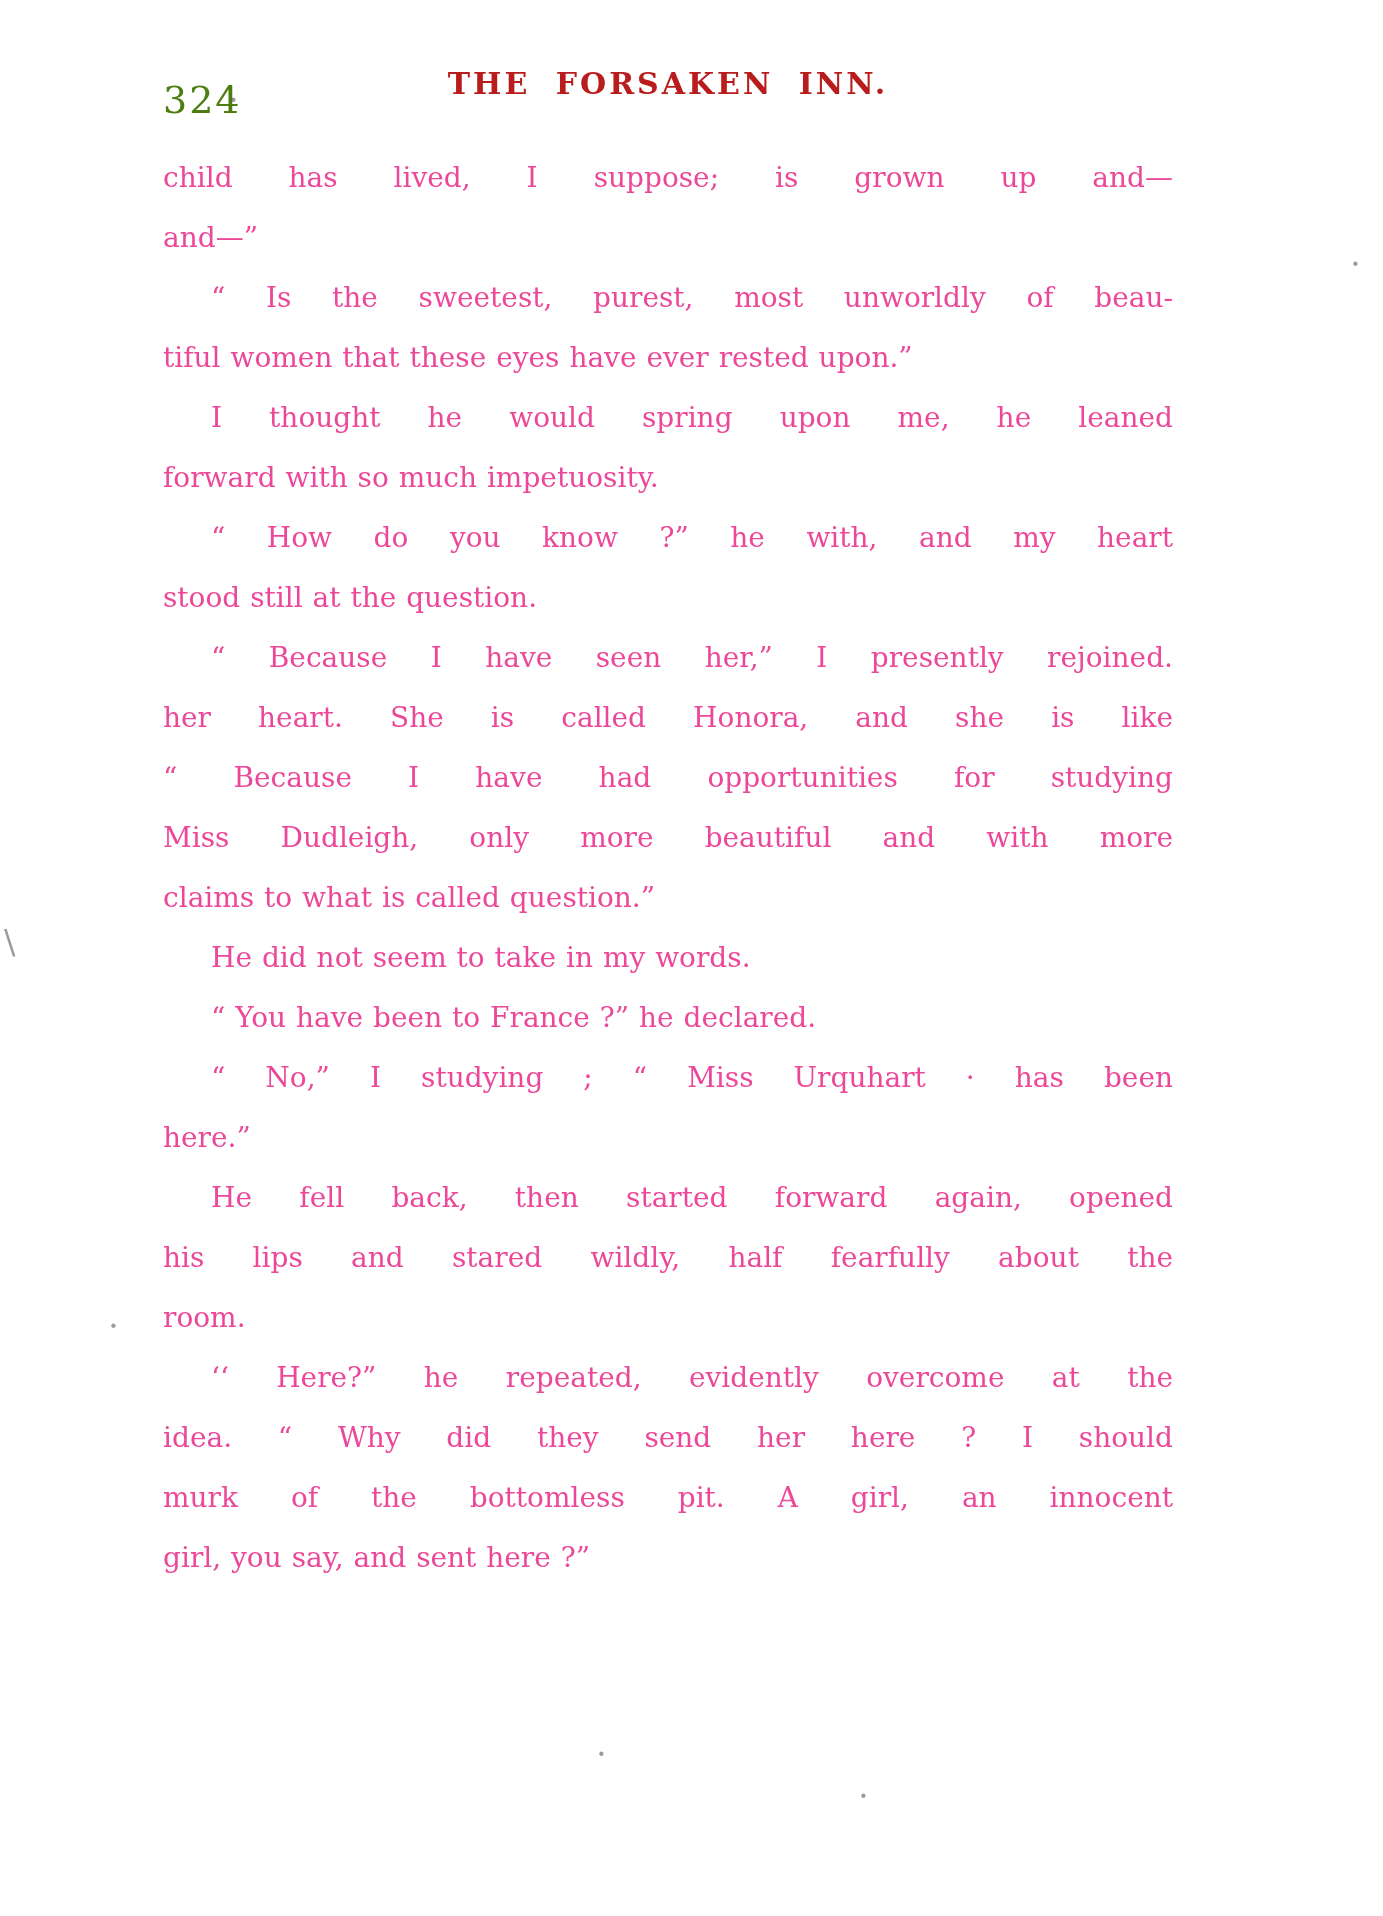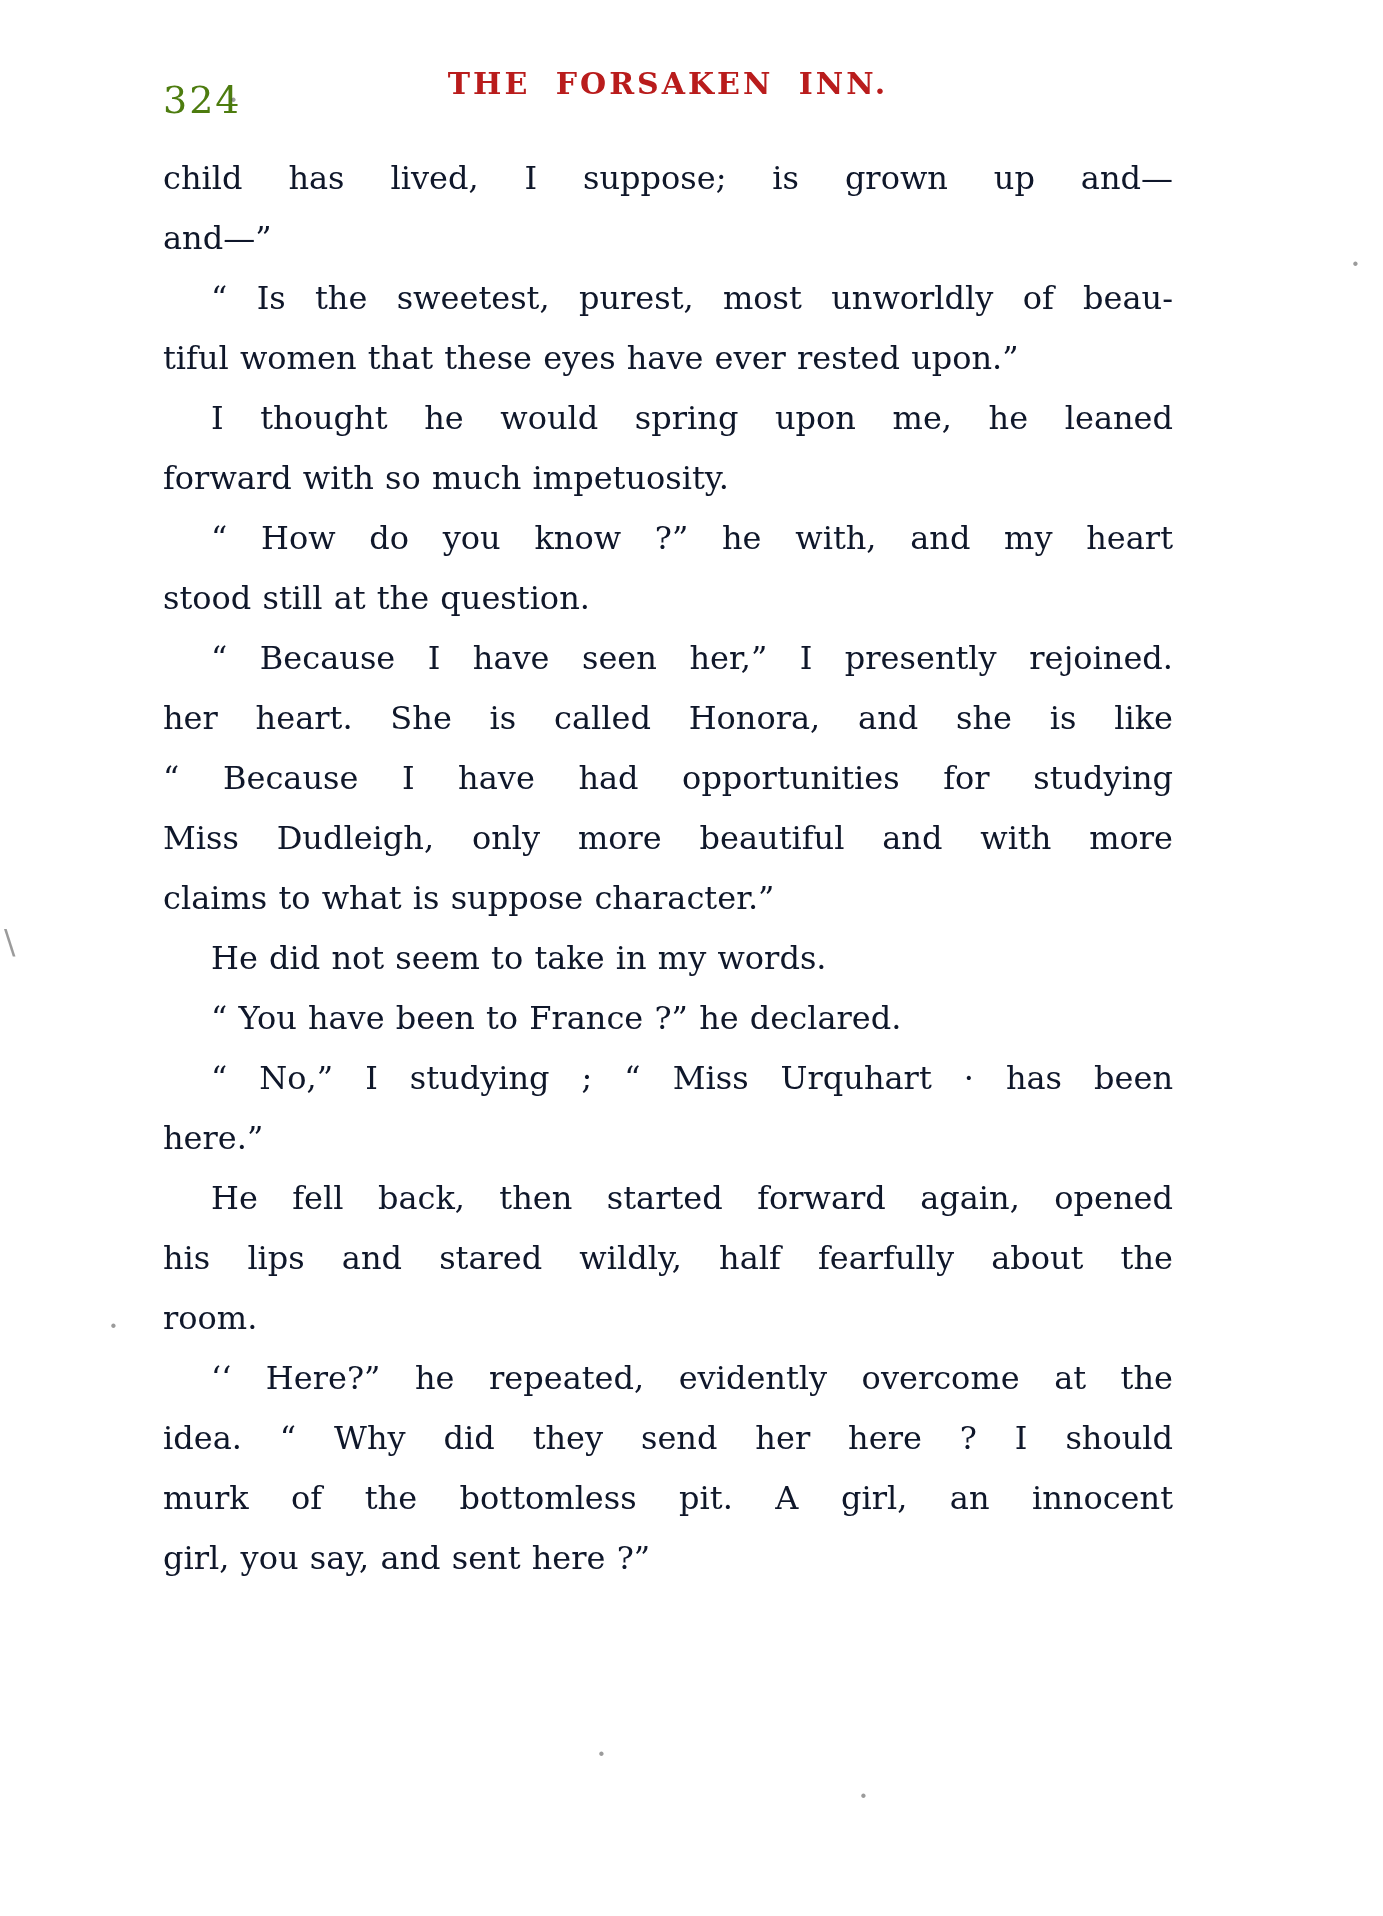--- a/index.html
+++ b/index.html
@@ -40,22 +40,22 @@
   }
   .body-text {
     position: absolute;
     left: 163px;
     top: 148px;
     width: 1010px;
   }
   .line {
     height: 60px;
     line-height: 60px;
-    font-size: 32px;
-    color: #0f172a;
+    font-size: 28px;
+    color: #ec4899;
     text-align: justify;
     text-align-last: justify;
     word-spacing: 1px;
     overflow: hidden;
     white-space: nowrap;
   }
   .line.indent { text-indent: 48px; }
   .line.last { text-align-last: left; }
   .artifact {
     position: absolute;
@@ -79,21 +79,21 @@
       <div class="line indent">“ Is the sweetest, purest, most unworldly of beau-</div>
       <div class="line last">tiful women that these eyes have ever rested upon.”</div>
       <div class="line indent">I thought he would spring upon me, he leaned</div>
       <div class="line last">forward with so much impetuosity.</div>
       <div class="line indent">“ How do you know ?” he with, and my heart</div>
       <div class="line last">stood still at the question.</div>
       <div class="line indent">“ Because I have seen her,” I presently rejoined.</div>
       <div class="line">her heart.  She is called Honora, and she is like</div>
       <div class="line">“ Because I have had opportunities for studying</div>
       <div class="line">Miss Dudleigh, only more beautiful and with more</div>
-      <div class="line last">claims to what is suppose character.”</div>
+      <div class="line last">claims to what is called question.”</div>
       <div class="line indent last">He did not seem to take in my words.</div>
       <div class="line indent last">“ You have been to France ?” he declared.</div>
       <div class="line indent">“ No,” I studying ; “ Miss Urquhart · has been</div>
       <div class="line last">here.”</div>
       <div class="line indent">He fell back, then started forward again, opened</div>
       <div class="line">his lips and stared wildly, half fearfully about the</div>
       <div class="line last">room.</div>
       <div class="line indent">‘‘ Here?” he repeated, evidently overcome at the</div>
       <div class="line">idea. “ Why did they send her here ? I should</div>
       <div class="line">murk of the bottomless pit. A girl, an innocent</div>

